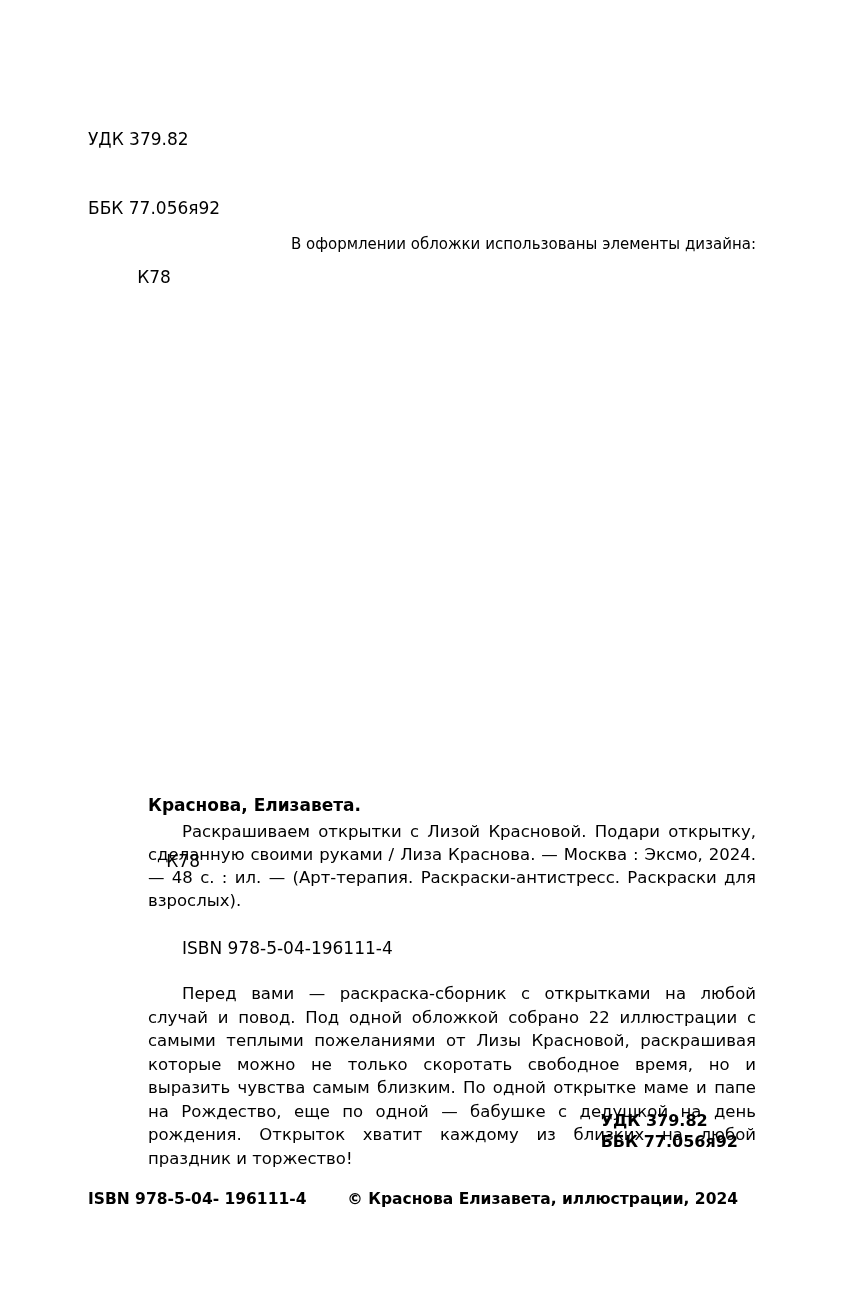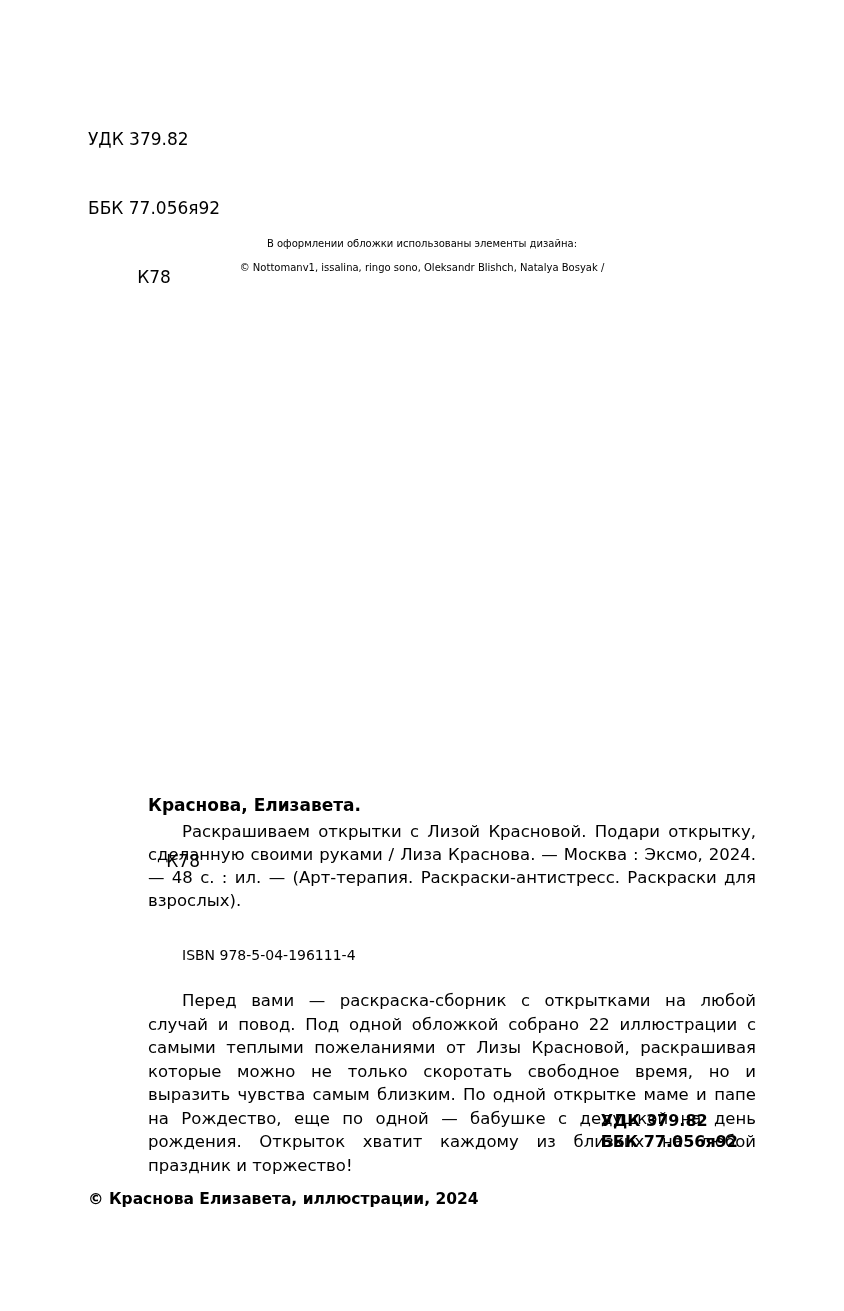--- a/index.html
+++ b/index.html
@@ -34,22 +34,22 @@
   .udk-block .line1 { display: block; text-align: left; }
   .udk-block .line2 { display: block; text-align: left; }
   .udk-block .line3 { display: block; text-align: center; }
 
   
   .credits {
     position: absolute;
     left: 88px;
     top: 232px;
     width: 668px;
-    text-align: center;
-    font-size: 10px;
+    text-align: right;
+    font-size: 15px;
     line-height: 24px;
   }
   .credits div { display: block; }
 
   
   .biblio {
     position: absolute;
     left: 88px;
     top: 790px;
     width: 668px;
@@ -73,22 +73,22 @@
     top: 30px;
     width: 52px;
     text-align: right;
     font-size: 17px;
     line-height: 22px;
   }
   .biblio-desc {
     text-indent: 34px;
   }
   .isbn-main {
-    margin: 32px 0 0 60px;
-    font-size: 14px;
+    margin: 25px 0 0 60px;
+    font-size: 17px;
     line-height: 23px;
     text-indent: 34px;
   }
   .annotation {
     margin: 22px 0 12px 60px;
     font-size: 16.5px;
     line-height: 23.5px;
     text-align: justify;
     text-indent: 34px;
   }
@@ -133,37 +133,37 @@
 <div class="page">
 
   <div class="udk-block">
     <span class="line1">УДК 379.82</span>
     <span class="line2">ББК 77.056я92</span>
     <span class="line3">К78</span>
   </div>
 
   <div class="credits">
     <div>В оформлении обложки использованы элементы дизайна:</div>
-    <div>© Nottomanv1, issalina, ringo sono, Oleksandr Blishch, Natalya Bosyak /</div>
   </div>
 
   <div class="biblio">
     <div class="biblio-author">Краснова, Елизавета.</div>
     <div class="biblio-body">
       <div class="biblio-sig">К78</div>
       <div class="biblio-desc">Раскрашиваем открытки с Лизой Красновой. Подари открытку, сделанную своими руками / Лиза Краснова. — Москва : Эксмо, 2024. — 48 с. : ил. — (Арт-терапия. Раскраски-антистресс. Раскраски для взрослых).</div>
     </div>
     <div class="isbn-main">ISBN 978-5-04-196111-4</div>
     <div class="annotation">Перед вами — раскраска-сборник с открытками на любой случай и повод. Под одной обложкой собрано 22 иллюстрации с самыми теплыми пожеланиями от Лизы Красновой, раскрашивая которые можно не только скоротать свободное время, но и выразить чувства самым близким. По одной открытке маме и папе на Рождество, еще по одной — бабушке с дедушкой на день рождения. Открыток хватит каждому из близких на любой праздник и торжество!</div>
   </div>
 
   <div class="udk-right">
     <div>УДК 379.82</div>
     <div>ББК 77.056я92</div>
   </div>
 
   <div class="footer">
+    <div class="footer-isbn">ISBN 978-5-04- 196111-4</div>
     <div class="footer-copy">
       <div>© Краснова Елизавета, иллюстрации, 2024</div>
     </div>
   </div>
 
 </div>
 
 </body></html>

